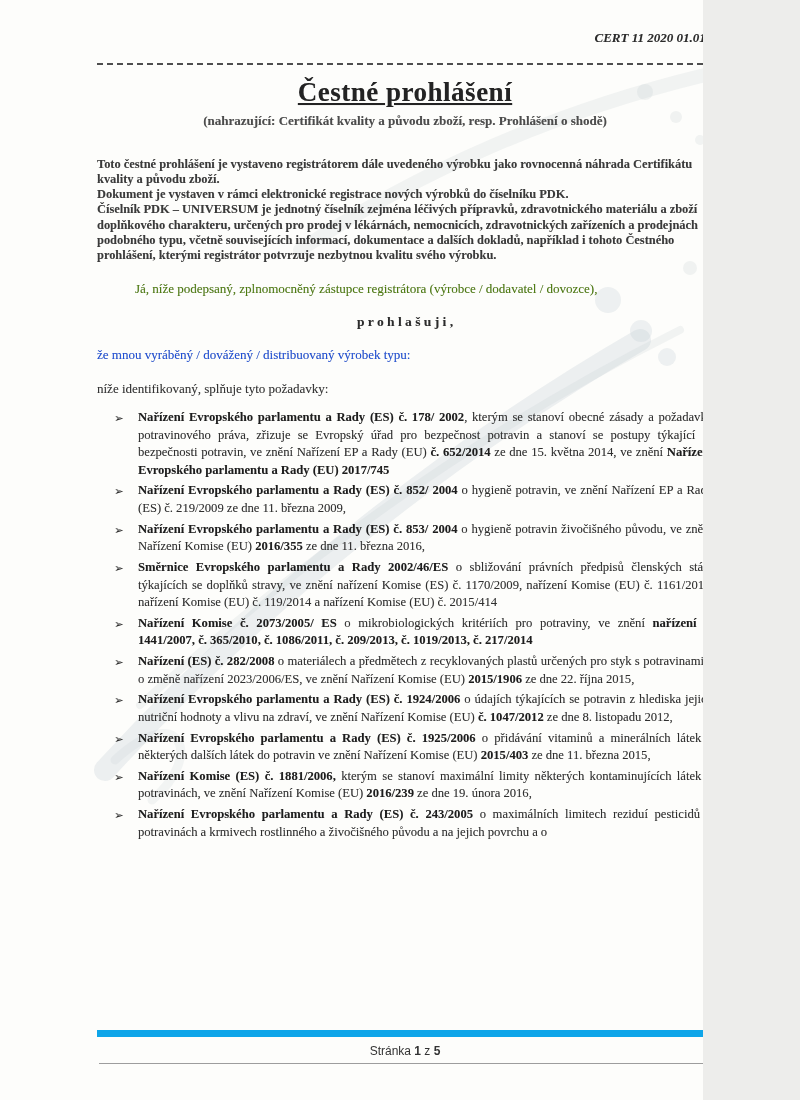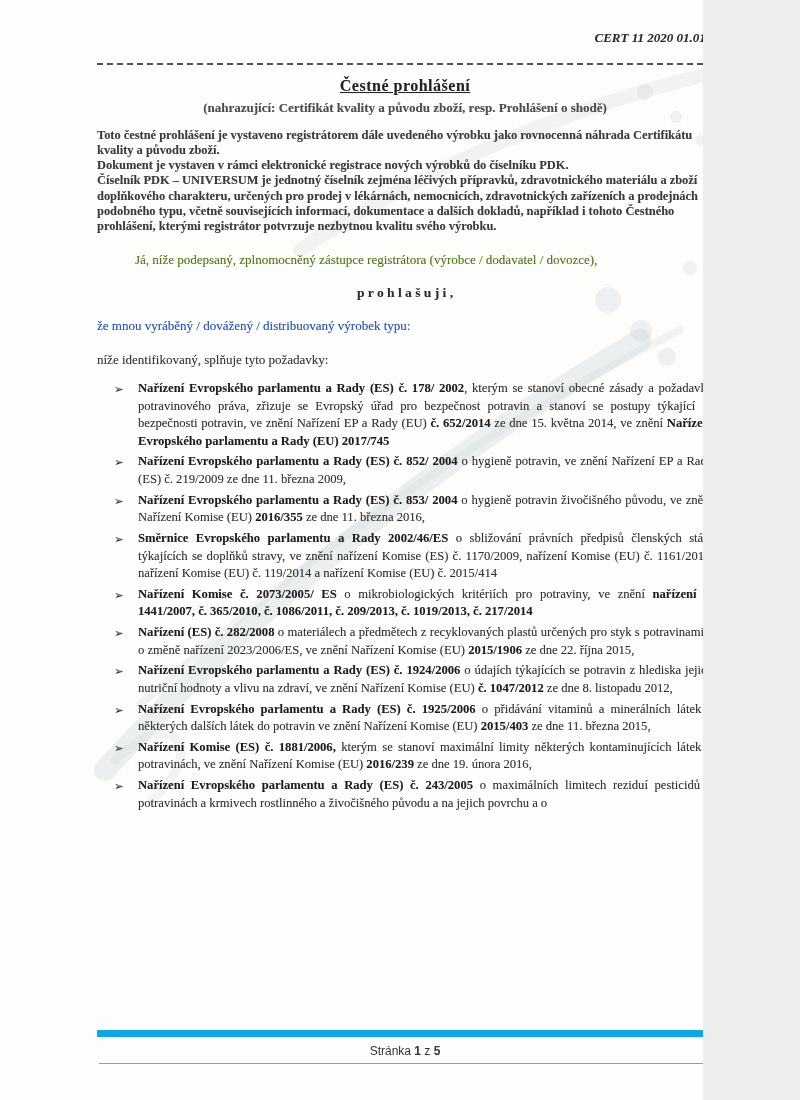--- a/index.html
+++ b/index.html
@@ -13,26 +13,26 @@
   .content {
     position:absolute; left:97px; top:30px; width:616px; z-index:1;
     text-shadow:0.2px 0.2px 0 rgba(70,70,70,0.30);
   }
   .cert-ref {
     text-align:right; font-style:italic; font-weight:bold;
     font-size:13px; color:#2b2b2b; padding-right:4px;
   }
   .dashed-rule { border-top:2px dashed #4e4e4e; margin-top:17px; margin-bottom:12px; }
   .title {
-    text-align:center; font-size:16px; font-weight:bold;
+    text-align:center; font-size:27px; font-weight:bold;
     text-decoration:underline; color:#232323; letter-spacing:.5px;
   }
   .subtitle {
     text-align:center; font-size:13px; font-weight:bold;
-    color:#4c4c4c; margin-top:5px; margin-bottom:12px;
+    color:#4c4c4c; margin-top:5px; margin-bottom:28px;
   }
   .preamb-head {
     font-size:15px; font-weight:bold; text-decoration:underline;
     color:#262626; letter-spacing:.4px; margin-bottom:4px;
   }
   .pre-p { font-size:12.4px; font-weight:bold; color:#3a3a3a; line-height:1.22; }
   .intro { margin-top:18px; text-indent:38px; font-size:13px; color:#4d7c0f; }
   .verb {
     text-align:center; font-weight:bold; font-size:13.5px;
     margin:17px 0; color:#2c2c2c;

